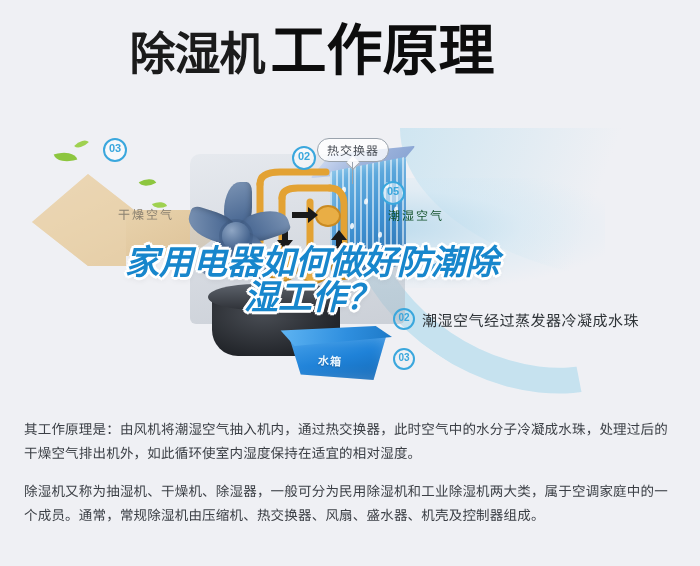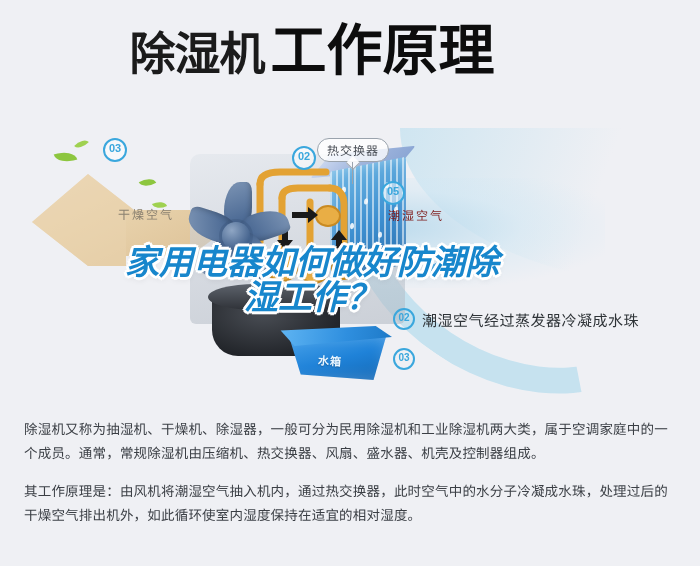--- a/index.html
+++ b/index.html
@@ -296,21 +296,21 @@
 
   .field-label {
     position: absolute;
     font-size: 12px;
     color: #6f7680;
     letter-spacing: 2px;
     white-space: nowrap;
     font-family: "Liberation Sans", "DejaVu Sans", sans-serif;
   }
   .field-label.dry   { left: 118px; top: 87px; color:#8a8070; }
-  .field-label.humid { left: 388px; top: 88px; color:#7f1d1d; }
+  .field-label.humid { left: 388px; top: 88px; color:#14532d; }
 
   
   .steps {
     position: absolute;
     left: 393px;
     top: 190px;
     width: 300px;
   }
   .step-row {
     display: flex;
@@ -492,17 +492,17 @@
       </div>
     </div>
   </div>
 
   <div class="overlay-headline">
     <span class="l1">家用电器如何做好防潮除</span>
     <span class="l2">湿工作？</span>
   </div>
 
   <div class="body-copy">
+    <p class="para">其工作原理是：由风机将潮湿空气抽入机内，通过热交换器，此时空气中的水分子冷凝成水珠，处理过后的干燥空气排出机外，如此循环使室内湿度保持在适宜的相对湿度。</p>
     <p class="para">除湿机又称为抽湿机、干燥机、除湿器，一般可分为民用除湿机和工业除湿机两大类，属于空调家庭中的一个成员。通常，常规除湿机由压缩机、热交换器、风扇、盛水器、机壳及控制器组成。</p>
-    <p class="para">其工作原理是：由风机将潮湿空气抽入机内，通过热交换器，此时空气中的水分子冷凝成水珠，处理过后的干燥空气排出机外，如此循环使室内湿度保持在适宜的相对湿度。</p>
   </div>
 
 </div>
 
 </body></html>

